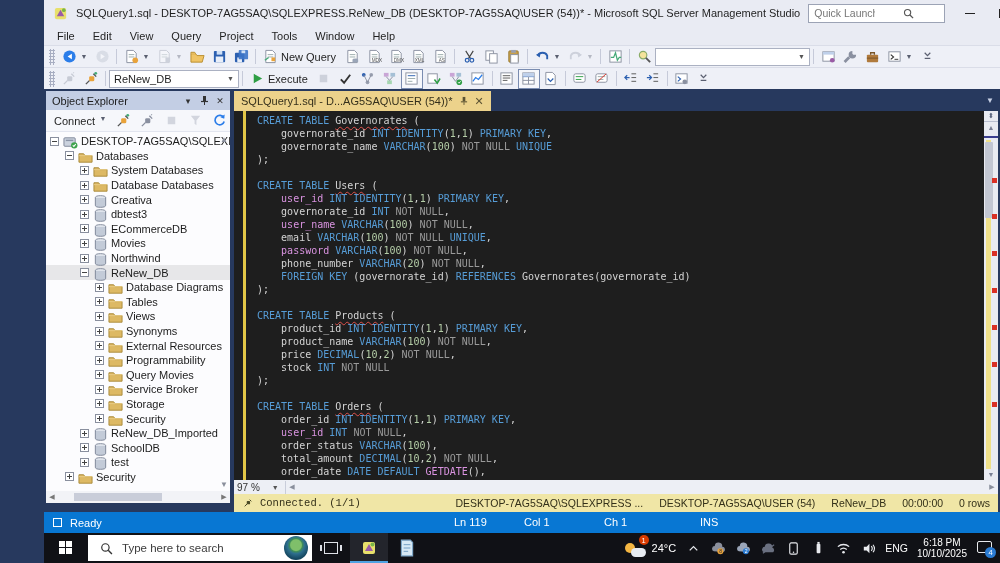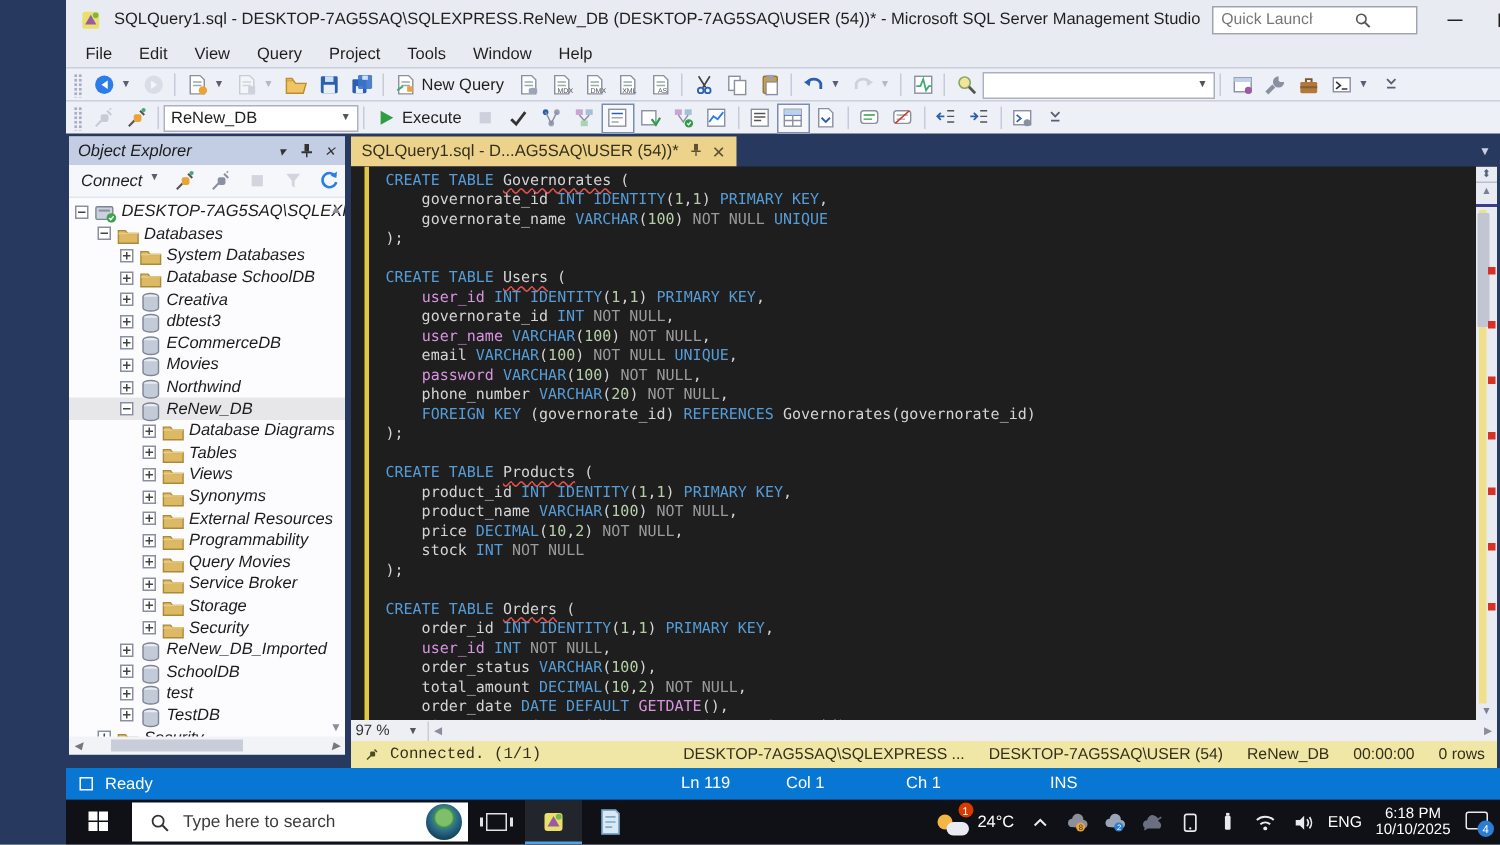--- a/index.html
+++ b/index.html
@@ -32,21 +32,21 @@
   .tb-dd { width:8px; font-size:7px; color:#5a5f70; text-align:center; flex:none; }
   .tb-combo { background:#fff; border:1px solid #ABB1C2; height:18px; display:flex; align-items:center; font-size:11px; color:#1f1f1f; padding:0 4px; flex:none; }
   .tb-combo .dd { margin-left:auto; font-size:7px; color:#555; }
   .icon16 { width:16px; height:16px; display:flex; align-items:center; justify-content:center; flex:none; }
   .icon16 svg { display:block; }
 
   
   .main { flex:1; display:flex; padding:2px 2px 0 2px; gap:4px; min-height:0; }
 
   
-  .oe { width:184px; display:flex; flex-direction:column; background:#F6F7FB; margin-bottom:9px; flex:none;font-style:italic; }
+  .oe { width:184px; display:flex; flex-direction:column; background:#F6F7FB; margin-bottom:9px; flex:none; }
   .oe-caption { height:19px; background:#C3CEE4; display:flex; align-items:center; padding:0 2px 0 6px; flex:none; }
   .oe-caption .cap { font-size:11px; color:#1c1c1c; flex:1; }
   .cap-ico { width:16px; text-align:center; color:#333; font-size:9px; }
   .oe-toolbar { height:22px; display:flex; align-items:center; padding:0 4px; gap:2px; border-bottom:1px solid #E2E5EF; flex:none; }
   .oe-connect { font-size:11px; color:#1f1f1f; display:flex; gap:4px; padding:0 4px; }
   .tree { flex:1; background:#FCFCFE; position:relative; overflow:hidden; padding-top:2px; }
   .tree-row { height:14.6px; display:flex; align-items:center; white-space:nowrap; font-size:11px; color:#1c1c1c; }
   .tree-row.selected { background:#E7E7E9; }
   .expander { width:9px; height:9px; border:1px solid #898F9E; background:#fff; position:relative; margin-right:4px; flex:none; }
   .expander:before { content:""; position:absolute; left:1px; right:1px; top:3px; height:1px; background:#444; }
@@ -717,21 +717,21 @@
                 <path d="M1 6 H15" stroke="#E9CC85"></path>
               </svg></span>
             <span>System Databases</span>
           </div>
           <div class="tree-row" style="padding-left: 34px;">
             <span class="expander plus"></span>
             <span class="tree-ico"><svg width="15" height="15" viewBox="0 0 16 16">
                 <path d="M1 4 h5 l1.5 2 H15 v7 H1 z" fill="#DDB964" stroke="#A98A3A"></path>
                 <path d="M1 6 H15" stroke="#E9CC85"></path>
               </svg></span>
-            <span>Database SchoolDB</span>
+            <span>Database Databases</span>
           </div>
           <div class="tree-row" style="padding-left: 34px;">
             <span class="expander plus"></span>
             <span class="tree-ico"><svg width="15" height="15" viewBox="0 0 16 16">
                 <ellipse cx="8" cy="4" rx="5.5" ry="2.2" fill="#E9EDF3" stroke="#7c8496"></ellipse>
                 <path d="M2.5 4 v8 a5.5 2.2 0 0 0 11 0 v-8" fill="#C3CBD8" stroke="#7c8496"></path>
               </svg></span>
             <span>Creativa</span>
           </div>
           <div class="tree-row" style="padding-left: 34px;">
@@ -870,28 +870,20 @@
               </svg></span>
             <span>SchoolDB</span>
           </div>
           <div class="tree-row" style="padding-left: 34px;">
             <span class="expander plus"></span>
             <span class="tree-ico"><svg width="15" height="15" viewBox="0 0 16 16">
                 <ellipse cx="8" cy="4" rx="5.5" ry="2.2" fill="#E9EDF3" stroke="#7c8496"></ellipse>
                 <path d="M2.5 4 v8 a5.5 2.2 0 0 0 11 0 v-8" fill="#C3CBD8" stroke="#7c8496"></path>
               </svg></span>
             <span>test</span>
-          </div>
-          <div class="tree-row" style="padding-left: 34px;">
-            <span class="expander plus"></span>
-            <span class="tree-ico"><svg width="15" height="15" viewBox="0 0 16 16">
-                <ellipse cx="8" cy="4" rx="5.5" ry="2.2" fill="#E9EDF3" stroke="#7c8496"></ellipse>
-                <path d="M2.5 4 v8 a5.5 2.2 0 0 0 11 0 v-8" fill="#C3CBD8" stroke="#7c8496"></path>
-              </svg></span>
-            <span>TestDB</span>
           </div>
           <div class="tree-row" style="padding-left: 19px;">
             <span class="expander plus"></span>
             <span class="tree-ico"><svg width="15" height="15" viewBox="0 0 16 16">
                 <path d="M1 4 h5 l1.5 2 H15 v7 H1 z" fill="#DDB964" stroke="#A98A3A"></path>
                 <path d="M1 6 H15" stroke="#E9CC85"></path>
               </svg></span>
             <span>Security</span>
           </div>
         </div>

